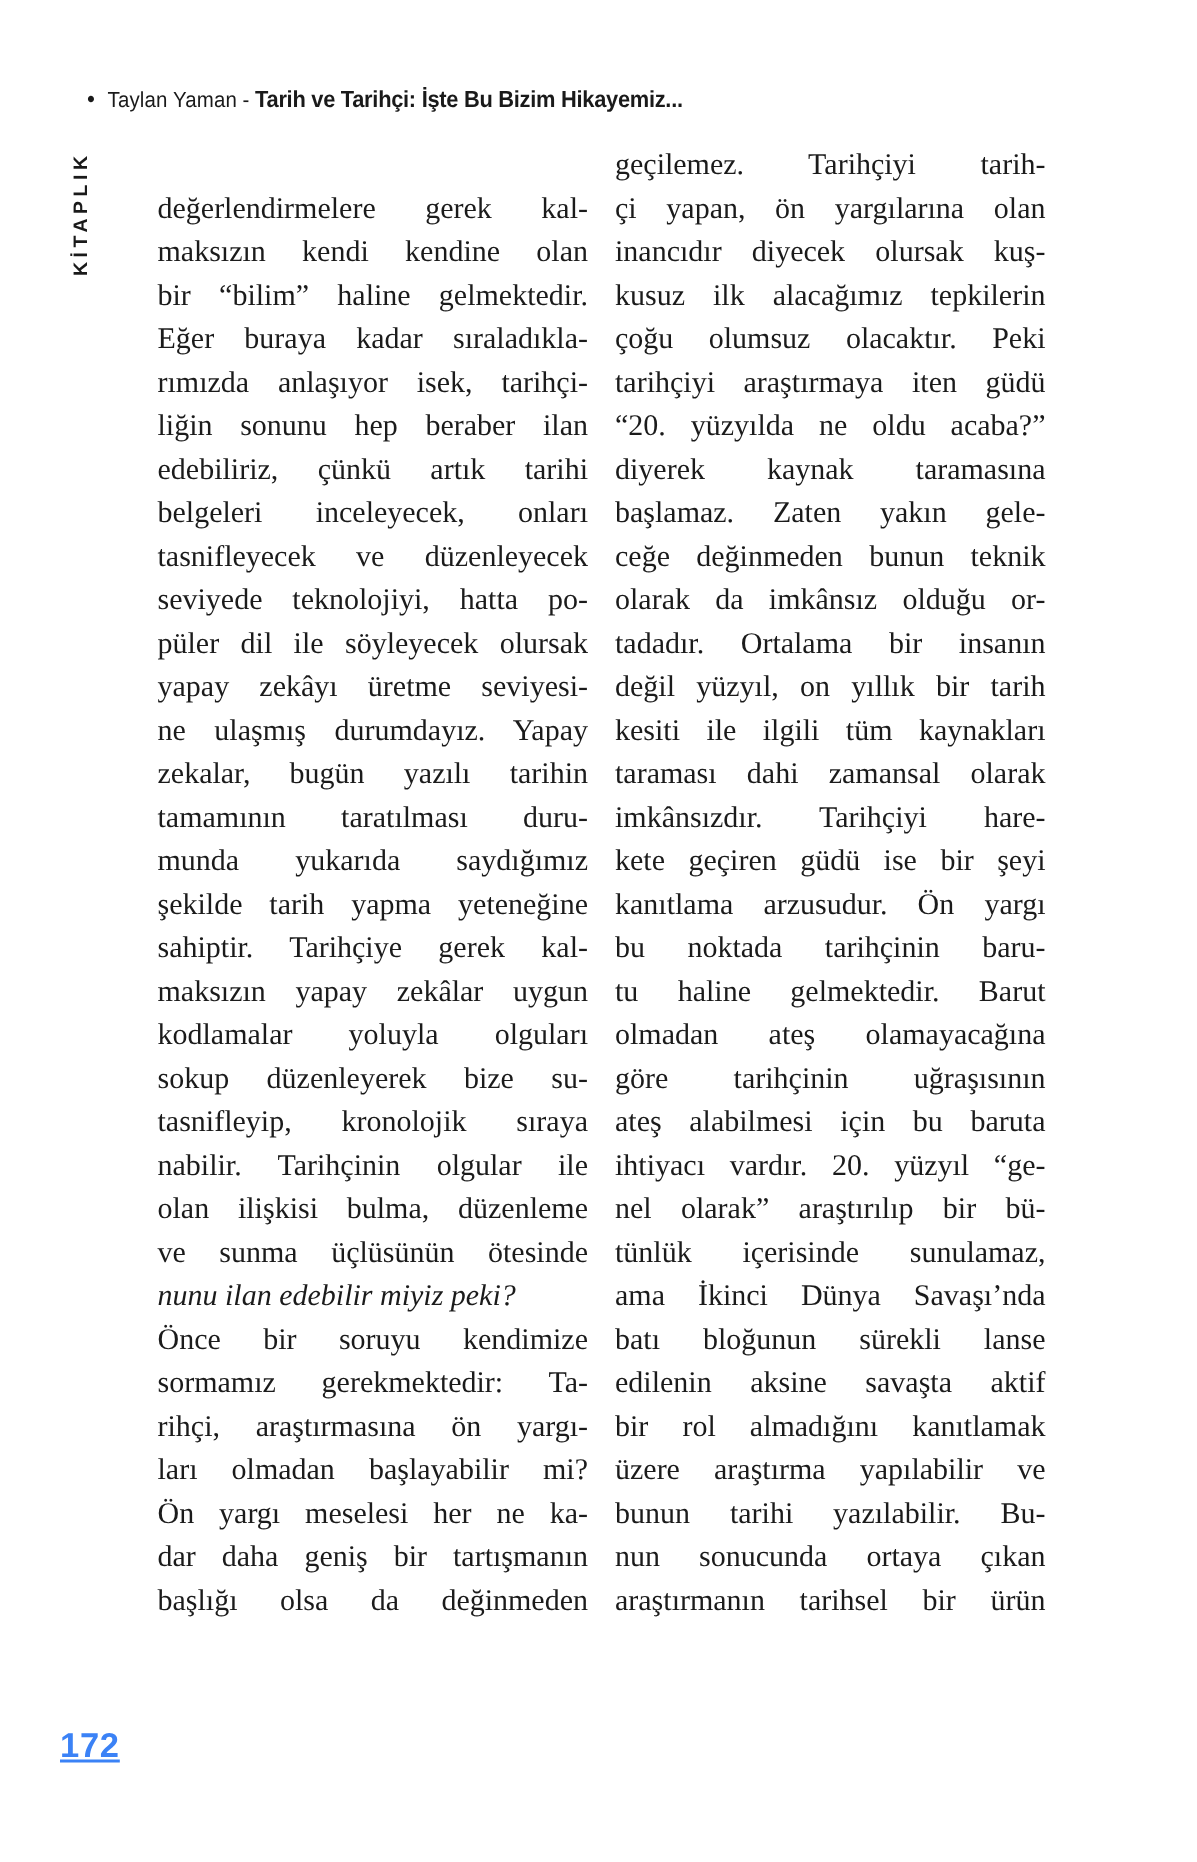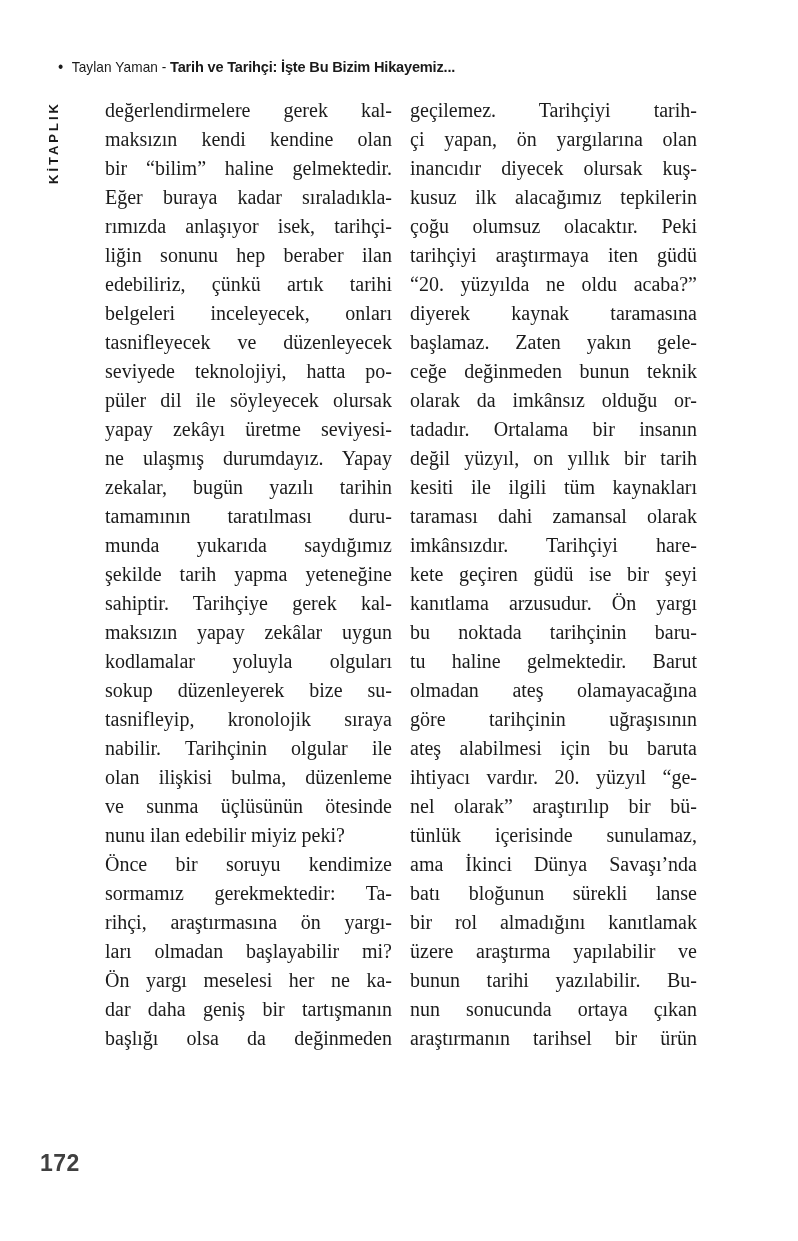--- a/index.html
+++ b/index.html
@@ -58,31 +58,32 @@
   .para { margin: 0; }
   .para + .para { }
   .line {
     font-size: 20px;
     line-height: 29px;
     text-align: justify;
     text-align-last: justify;
     text-justify: inter-word;
     white-space: nowrap;
   }
-  .line.para-end { text-align-last: left; }
+  .line.para-end { text-align-last: left; font-style: italic; }
 
   
   .page-number {
     position: absolute;
     left: 40px; top: 1150px;
     font-family: "Liberation Sans", sans-serif;
     font-weight: 700;
     font-size: 23px;
     letter-spacing: 0.5px;
-    color: #404040;
+    color: #3b82f6;
+    text-decoration: underline;
   }
 </style>
 </head>
 <body>
 
 <div class="page">
 
   <div class="header">
     <span class="bullet">•</span>
     <span class="author">Taylan Yaman</span>
@@ -155,20 +156,21 @@
           <div class="line">bu noktada tarihçinin baru-</div>
           <div class="line">tu haline gelmektedir. Barut</div>
           <div class="line">olmadan ateş olamayacağına</div>
           <div class="line">göre tarihçinin uğraşısının</div>
           <div class="line">ateş alabilmesi için bu baruta</div>
           <div class="line">ihtiyacı vardır. 20. yüzyıl “ge-</div>
           <div class="line">nel olarak” araştırılıp bir bü-</div>
           <div class="line">tünlük içerisinde sunulamaz,</div>
           <div class="line">ama İkinci Dünya Savaşı’nda</div>
           <div class="line">batı bloğunun sürekli lanse</div>
+          <div class="line">edilenin aksine savaşta aktif</div>
           <div class="line">bir rol almadığını kanıtlamak</div>
           <div class="line">üzere araştırma yapılabilir ve</div>
           <div class="line">bunun tarihi yazılabilir. Bu-</div>
           <div class="line">nun sonucunda ortaya çıkan</div>
           <div class="line">araştırmanın tarihsel bir ürün</div>
         </div>
       </div>
   </div>
 
   <div class="page-number">172</div>

